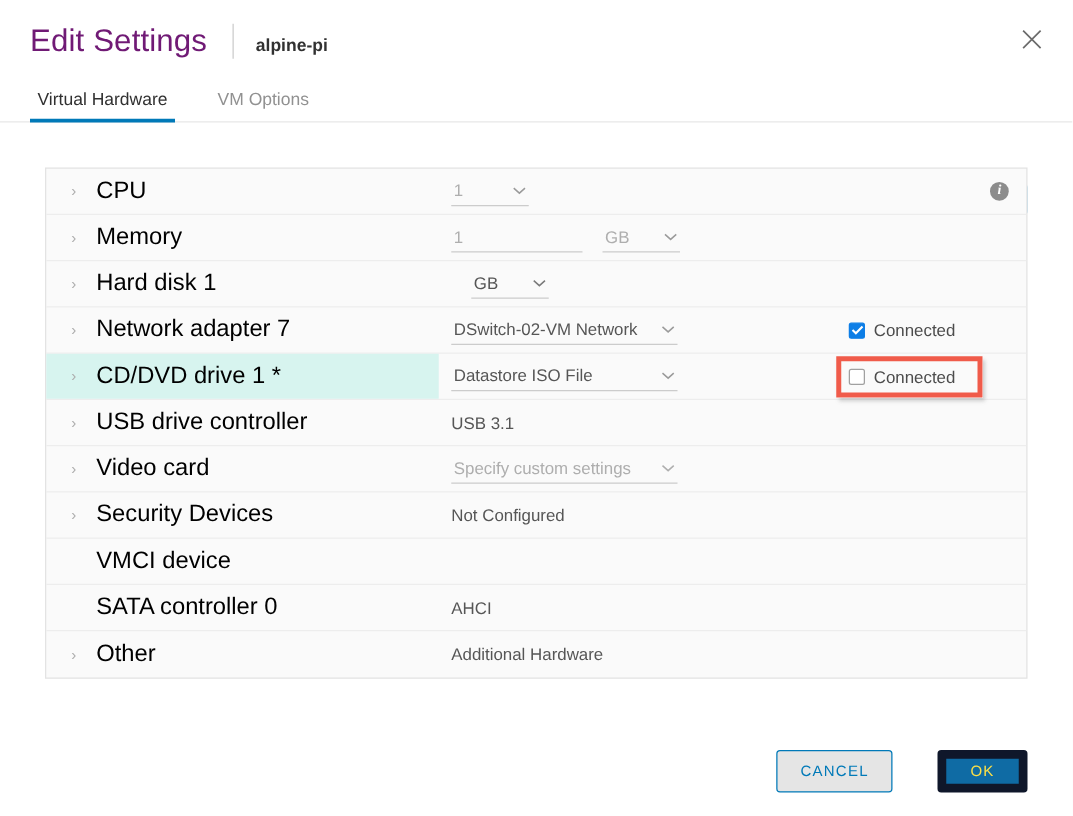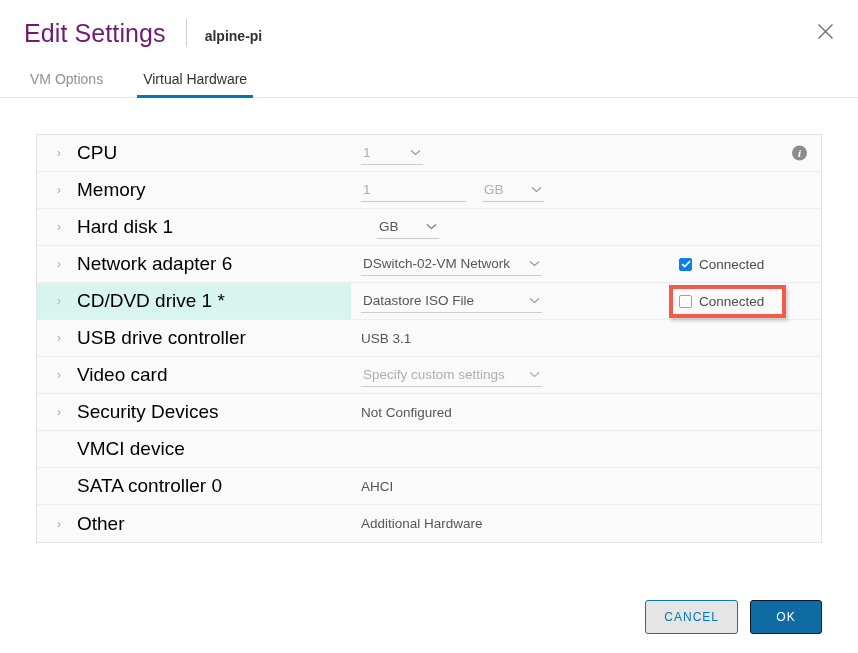--- a/index.html
+++ b/index.html
@@ -321,24 +321,25 @@
     padding: 0 18px;
     box-sizing: border-box;
   }
   .btn-secondary {
     border: 1px solid #0079b8;
     background: #e5e5e5;
     color: #0079b8;
     margin-right: 12px;
   }
   .btn-primary {
-    border: 1px solid #0f172a;
+    border: 7px solid #0f172a;
     background: #0f6ba4;
-    color: #ffffff;
+    color: #fde047;
     min-width: 72px;
+    margin-left: 24px;
   }
 </style>
 </head>
 <body>
 
 <div class="dialog-header">
   <div class="title-row">
     <div class="dialog-title">Edit Settings</div>
     <div class="title-divider"></div>
     <div class="object-name">alpine-pi</div>
@@ -346,25 +347,25 @@
   <div class="close-button">
     <span>
       <svg width="17" height="17" viewBox="0 0 17 17">
         <path d="M1.5 1.5 L15.5 15.5 M15.5 1.5 L1.5 15.5" stroke="#6b6b6b" stroke-width="1.4" fill="none"></path>
       </svg>
     </span>
   </div>
 </div>
 
 <div class="tabs">
+  <div class="tab active">
+    <span>Virtual Hardware</span>
+  </div>
   <div class="tab">
     <span>VM Options</span>
-  </div>
-  <div class="tab active">
-    <span>Virtual Hardware</span>
   </div>
 </div>
 
 <div class="toolbar">
   <button class="add-device-btn">ADD NEW DEVICE</button>
 </div>
 
 <div class="device-table">
 
   <div class="device-row">
@@ -422,21 +423,21 @@
             </svg>
         </span>
       </div>
     </div>
     <div class="row-right"></div>
   </div>
 
   <div class="device-row">
     <div class="row-label">
       <span class="chevron">›</span>
-      <span class="label-text">Network adapter 6</span>
+      <span class="label-text">Network adapter 7</span>
     </div>
     <div class="row-value">
       <div class="select w-wide">
         <span class="sel-text">DSwitch-02-VM Network</span>
         <span class="caret">
           <svg width="11" height="7" viewBox="0 0 11 7">
               <path d="M1 1.5 L5.5 5.5 L10 1.5" stroke="#9a9a9a" stroke-width="1.2" fill="none"></path>
             </svg>
         </span>
       </div>

